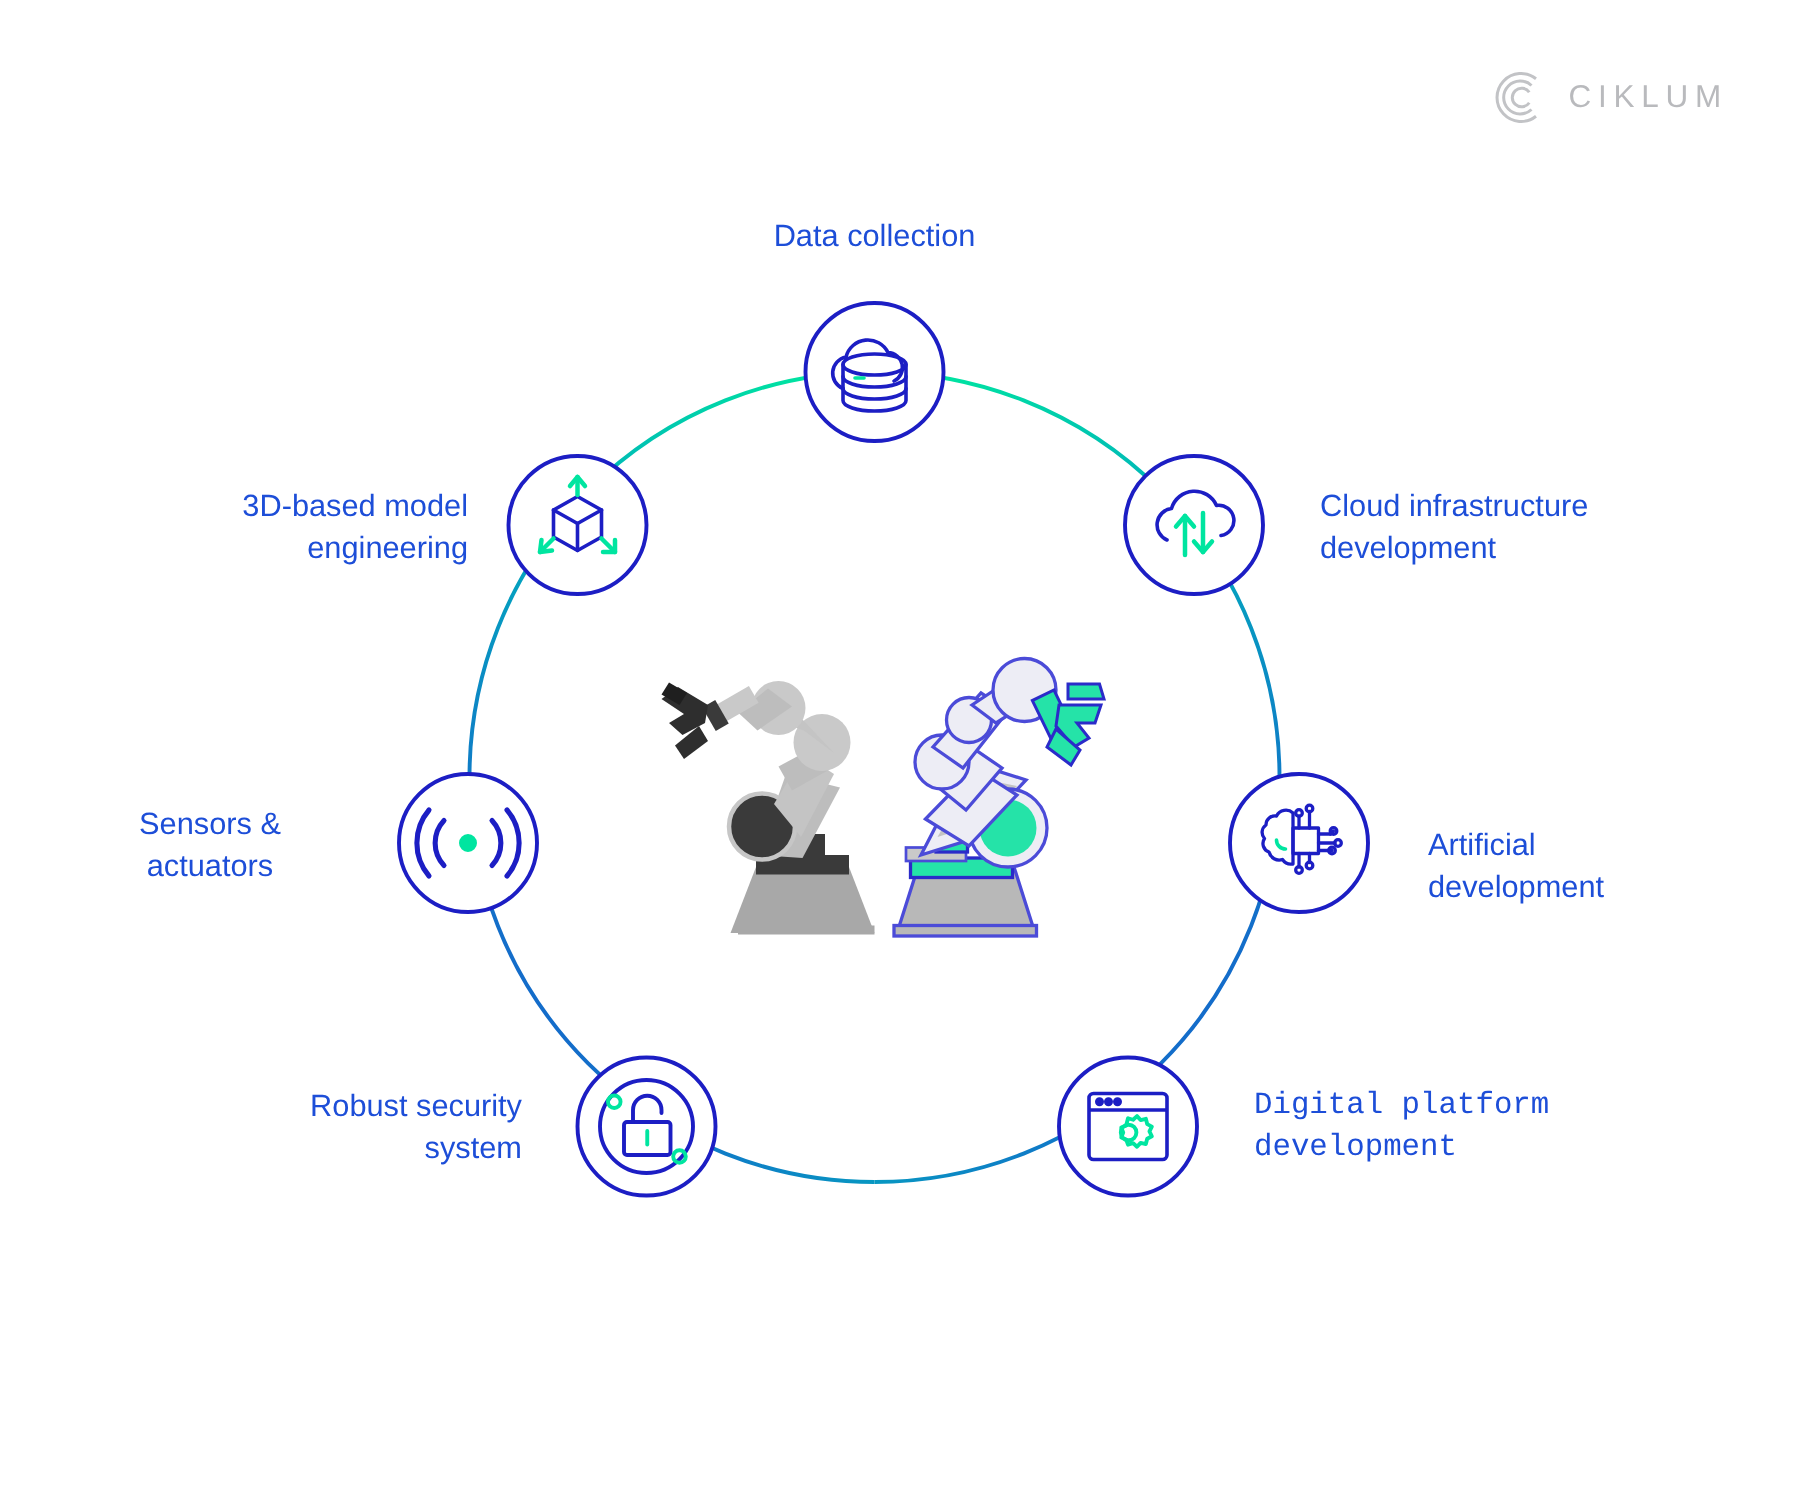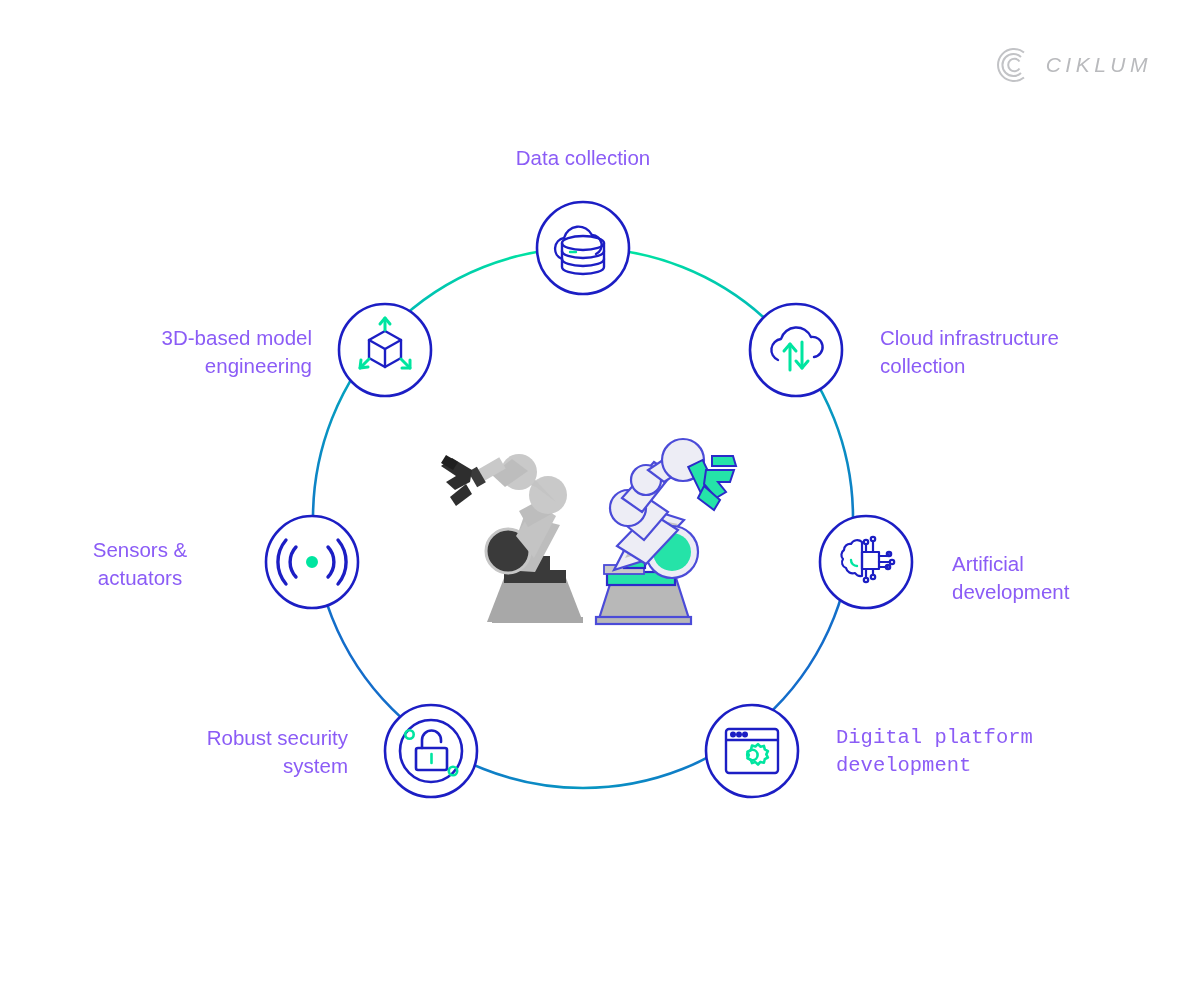--- a/index.html
+++ b/index.html
@@ -20,31 +20,30 @@
     width: 1200px;
     height: 1000px;
   }
   .brand {
     position: absolute;
     right: 48px;
     top: 46px;
     display: flex;
     align-items: center;
     gap: 14px;
-    font-style: italic;
   }
   .brand-text {
     font-size: 21px;
     letter-spacing: 4.5px;
     color: #b9babd;
     font-family: "Liberation Sans", sans-serif;
   }
   .label {
     position: absolute;
-    color: #8b5cf6;
+    color: #1d4ed8;
     font-size: 20.5px;
     line-height: 28px;
     font-family: "Liberation Sans", sans-serif;
     white-space: pre-line;
   }
   .label.right { text-align: left; }
   .label.left  { text-align: right; }
   .label.center { text-align: center; }
   svg { display: block; }
   .node-circle {
@@ -255,21 +254,21 @@
           <path d="M401 359 l9 9"></path>
           <path d="M410 360 l0 8 l-8 0"></path>
         </g>
       </g>
     </g>
   </svg>
 
   <div class="label center" style="left:383px; top:144px; width:400px;">Data collection</div>
 
   <div class="label right" style="left:880px; top:324px; width:300px;">Cloud infrastructure
-collection</div>
+development</div>
 
   <div class="label right" style="left:952px; top:550px; width:230px;">Artificial
 development</div>
 
   <div class="label right" style="left:836px; top:724px; width:290px;font-family:Liberation Mono, monospace;">Digital platform
 development</div>
 
   <div class="label left" style="left:48px; top:724px; width:300px;">Robust security
 system</div>
 

